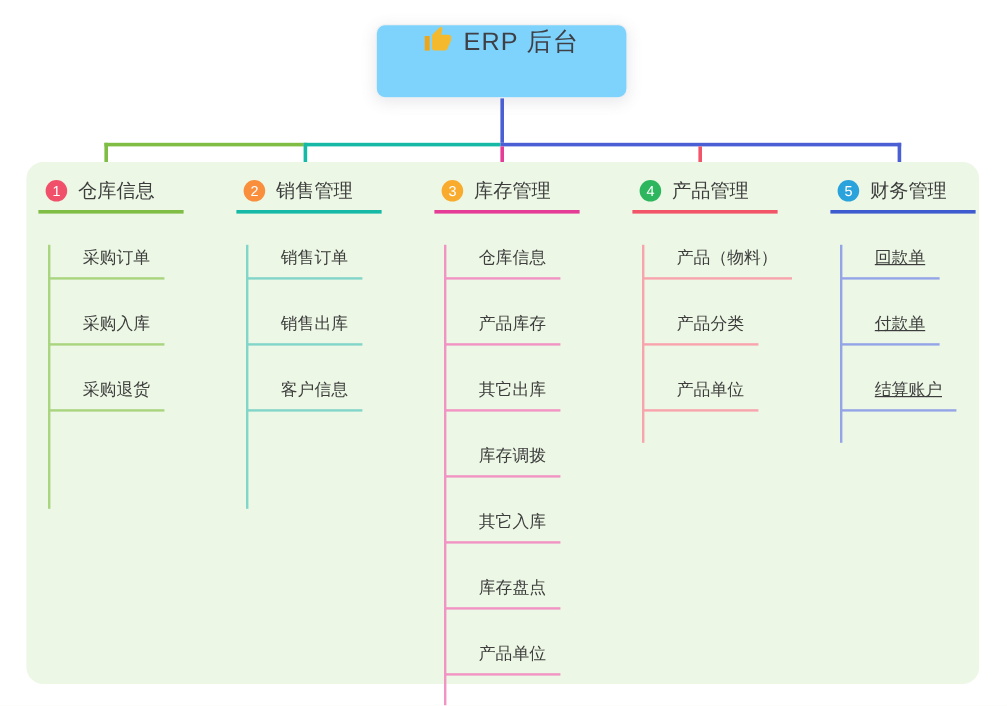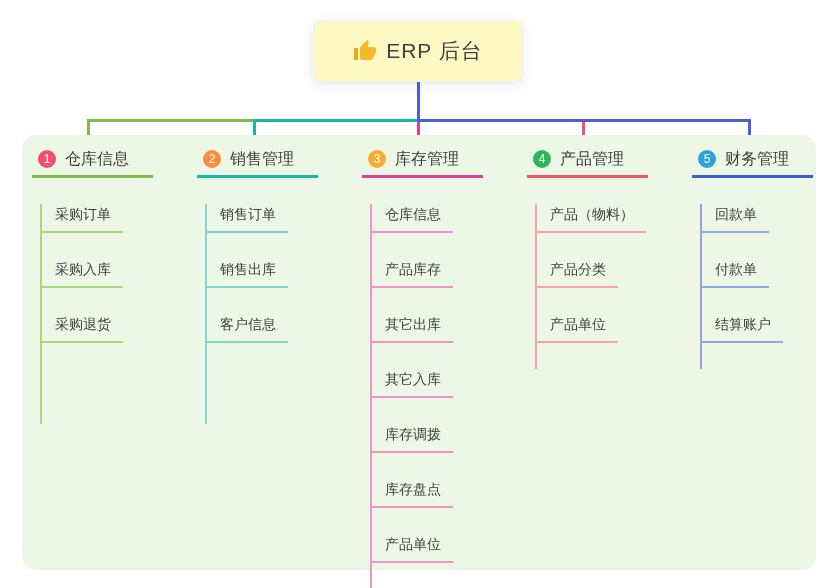--- a/index.html
+++ b/index.html
@@ -3,23 +3,23 @@
 <meta charset="utf-8">
 <style>
   html,body{margin:0;padding:0;background:#ffffff;}
   .canvas{
     position:relative;width:839px;height:588px;background:#ffffff;
     font-family:"Liberation Sans","DejaVu Sans",sans-serif;overflow:hidden;
   }
   
   .root-node{
     position:absolute;left:313px;top:20px;width:210px;height:62px;
-    background:#fef9c3;border:1px solid #f1f1f3;border-radius:8px;
+    background:#7dd3fc;border:1px solid #f1f1f3;border-radius:8px;
     box-shadow:0 3px 12px rgba(90,90,110,.14);
-    display:flex;align-items:center;justify-content:center;gap:9px;
+    display:flex;align-items:flex-start;justify-content:center;gap:9px;
     box-sizing:border-box;
   }
   .root-node .root-label{font-size:21px;color:#3f3f46;letter-spacing:1px;}
   .thumb-icon{width:24px;height:24px;display:block;}
   
   .line{position:absolute;}
   .root-drop   {left:417px;top:82px; width:3px;height:37px;background:#4a5fd3;}
   .hseg-green  {left:87px; top:119px;width:166px;height:3px;background:#7fbd45;}
   .hseg-teal   {left:253px;top:119px;width:164px;height:3px;background:#16b8a6;}
   .hseg-blue   {left:417px;top:119px;width:334px;height:3px;background:#4a5fd3;}
@@ -56,28 +56,28 @@
   .b4 .badge{background:#2eb65e;}
   .b5 .badge{background:#2aa2dc;}
   .branch-label{margin-left:9px;font-size:16px;color:#3d3d3d;white-space:nowrap;}
   
   .children{position:relative;margin-left:8px;}
   .vline{position:absolute;left:0;top:0;width:2px;}
   .b1 .vline,.b1 .child{border-color:#a9d57f;}
   .b2 .vline,.b2 .child{border-color:#82d5c9;}
   .b3 .vline,.b3 .child{border-color:#f193c3;}
   .b4 .vline,.b4 .child{border-color:#f8a4ad;text-align:center;}
-  .b5 .vline,.b5 .child{border-color:#94a5e7;}
+  .b5 .vline,.b5 .child{border-color:#94a5e7;text-decoration:underline;}
   .b1 .vline{background:#a9d57f;height:220px;}
   .b2 .vline{background:#82d5c9;height:220px;}
   .b3 .vline{background:#f193c3;height:385px;}
   .b4 .vline{background:#f8a4ad;height:165px;}
   .b5 .vline{background:#94a5e7;height:165px;}
   .child{
-    display:table;margin-top:26px;padding:0 12px 7px 15px;
+    display:table;margin-top:26px;padding:0 12px 7px 29px;
     border-bottom:2px solid;font-size:14px;line-height:20px;color:#3d3d3d;
     white-space:nowrap;
   }
 </style>
 </head>
 <body>
 
 <div class="canvas">
 
   <div class="root-node">
@@ -129,22 +129,22 @@
     <div class="branch b3">
       <div class="branch-title">
         <span class="badge">3</span>
         <span class="branch-label">库存管理</span>
       </div>
       <div class="children">
         <div class="vline"></div>
         <div class="child">仓库信息</div>
         <div class="child">产品库存</div>
         <div class="child">其它出库</div>
+        <div class="child">库存调拨</div>
         <div class="child">其它入库</div>
-        <div class="child">库存调拨</div>
         <div class="child">库存盘点</div>
         <div class="child">产品单位</div>
       </div>
     </div>
 
     <div class="branch b4">
       <div class="branch-title">
         <span class="badge">4</span>
         <span class="branch-label">产品管理</span>
       </div>

